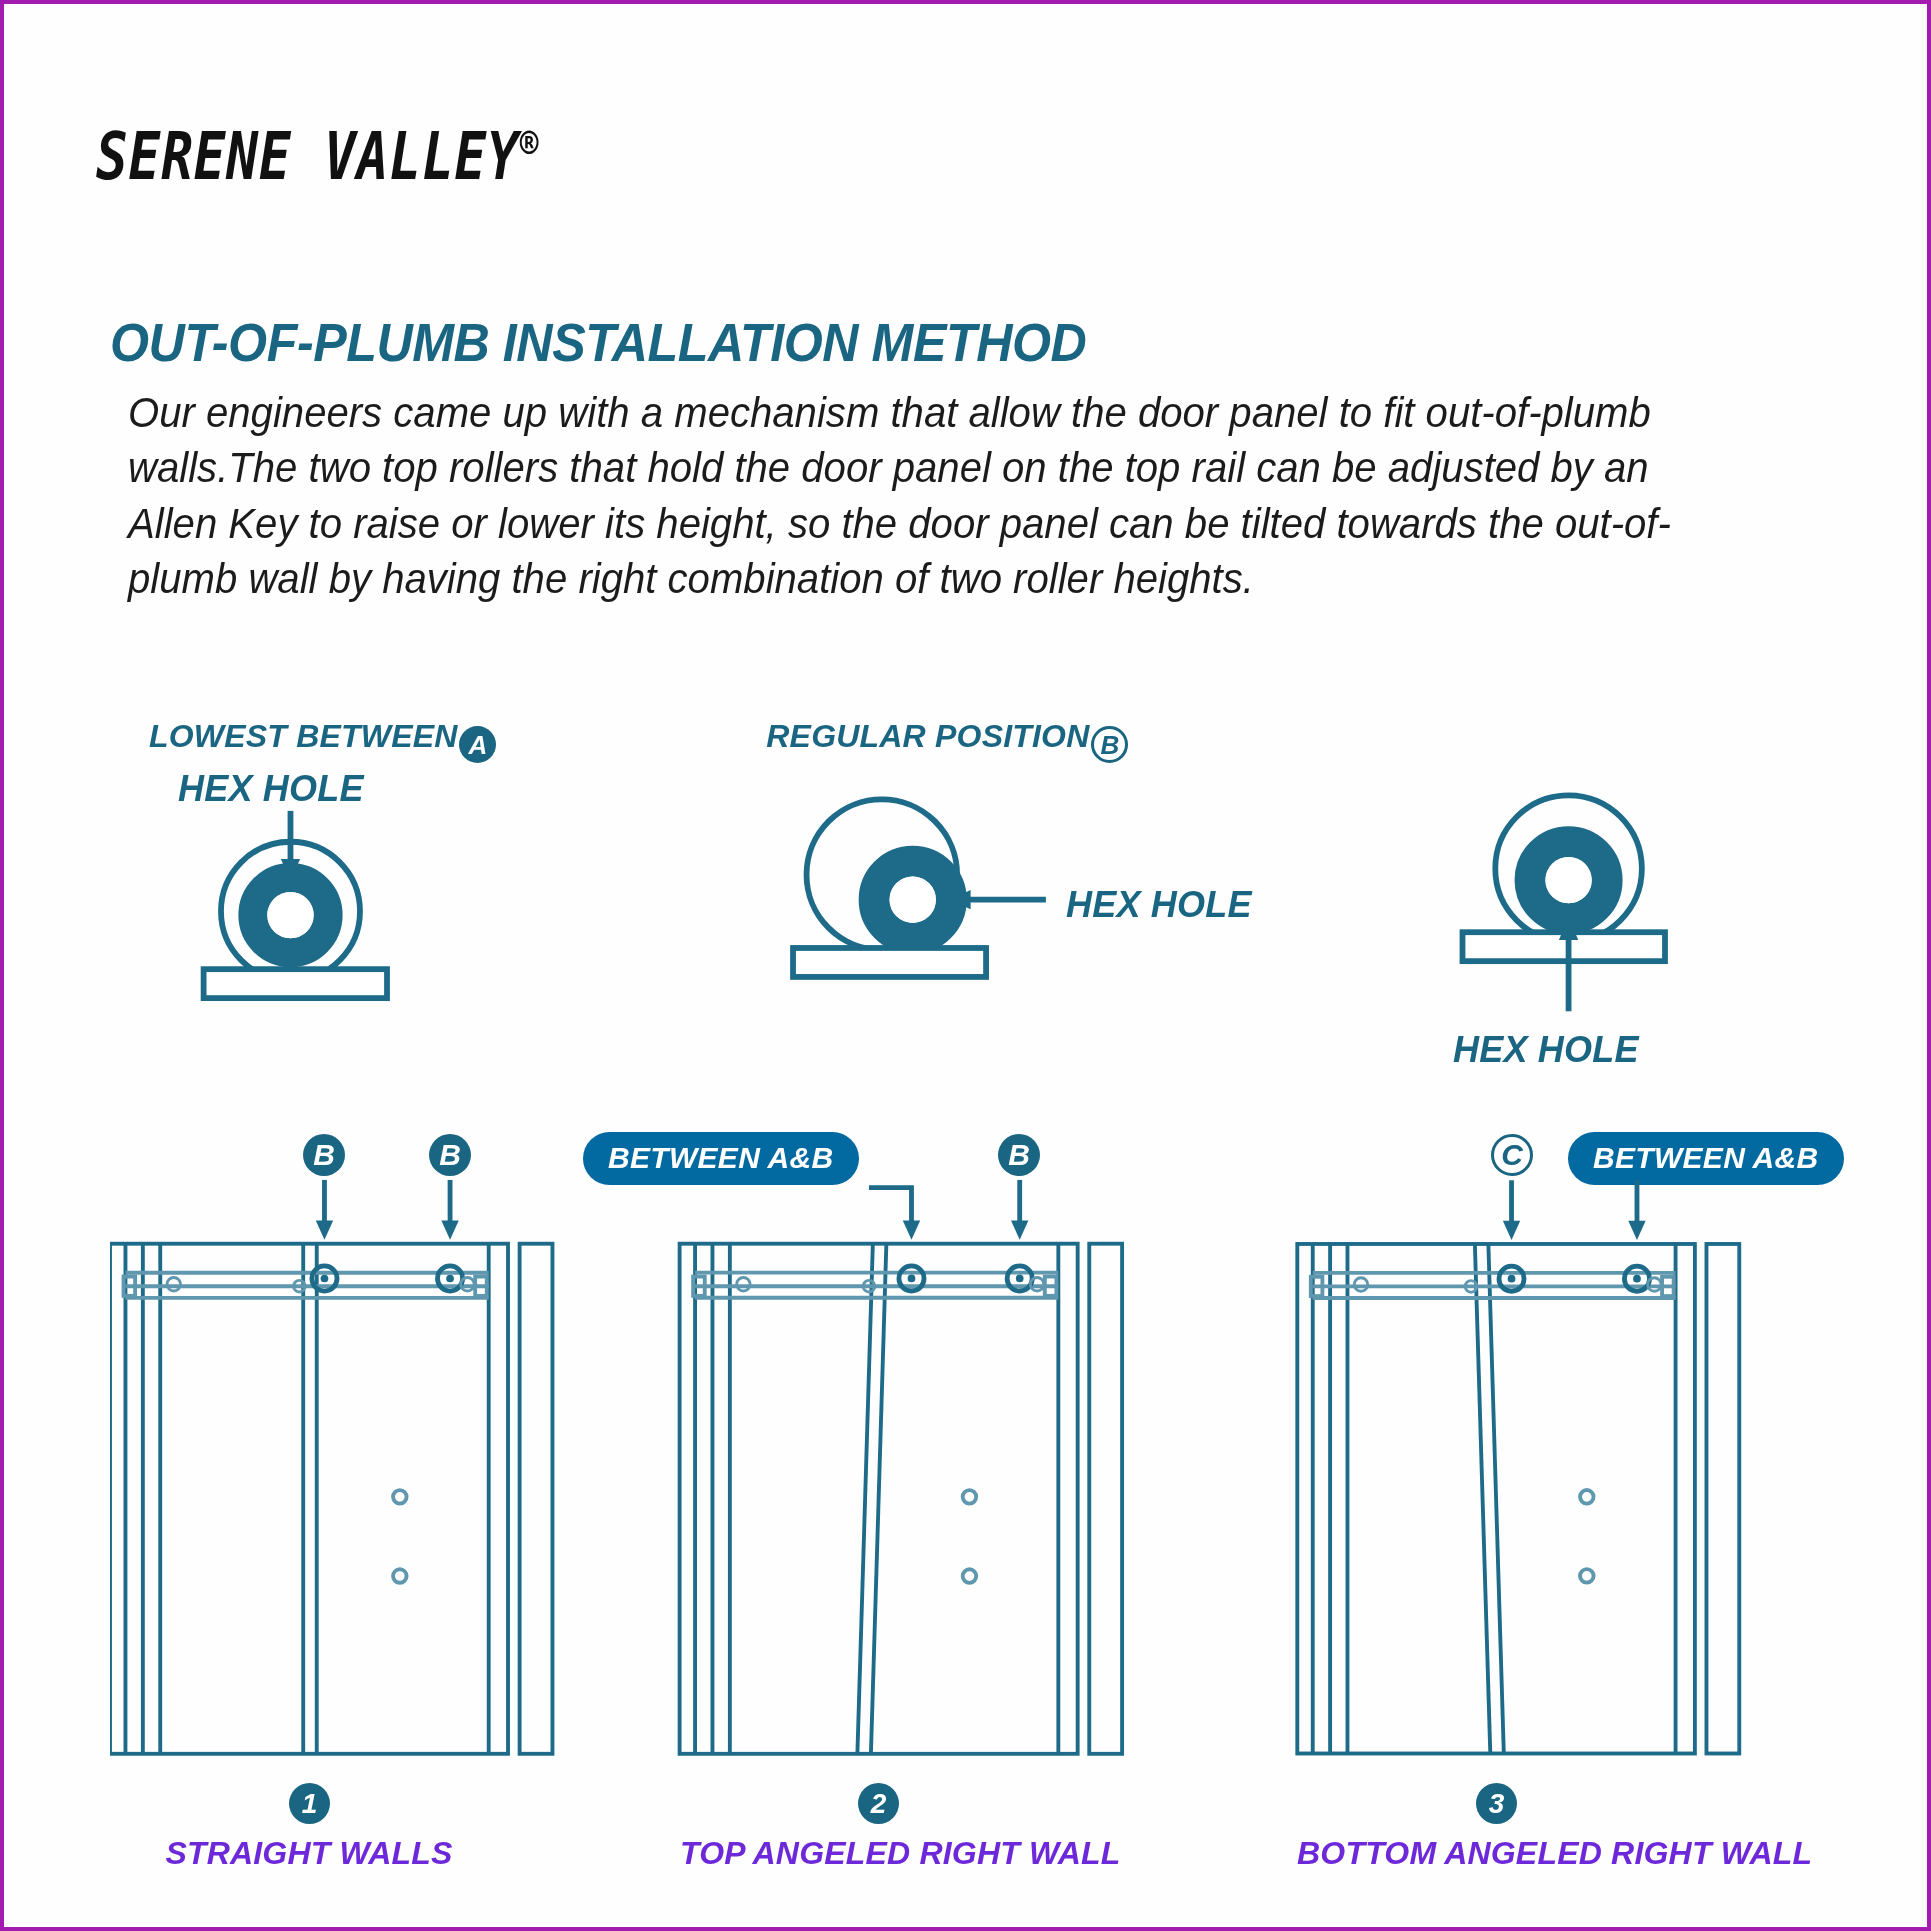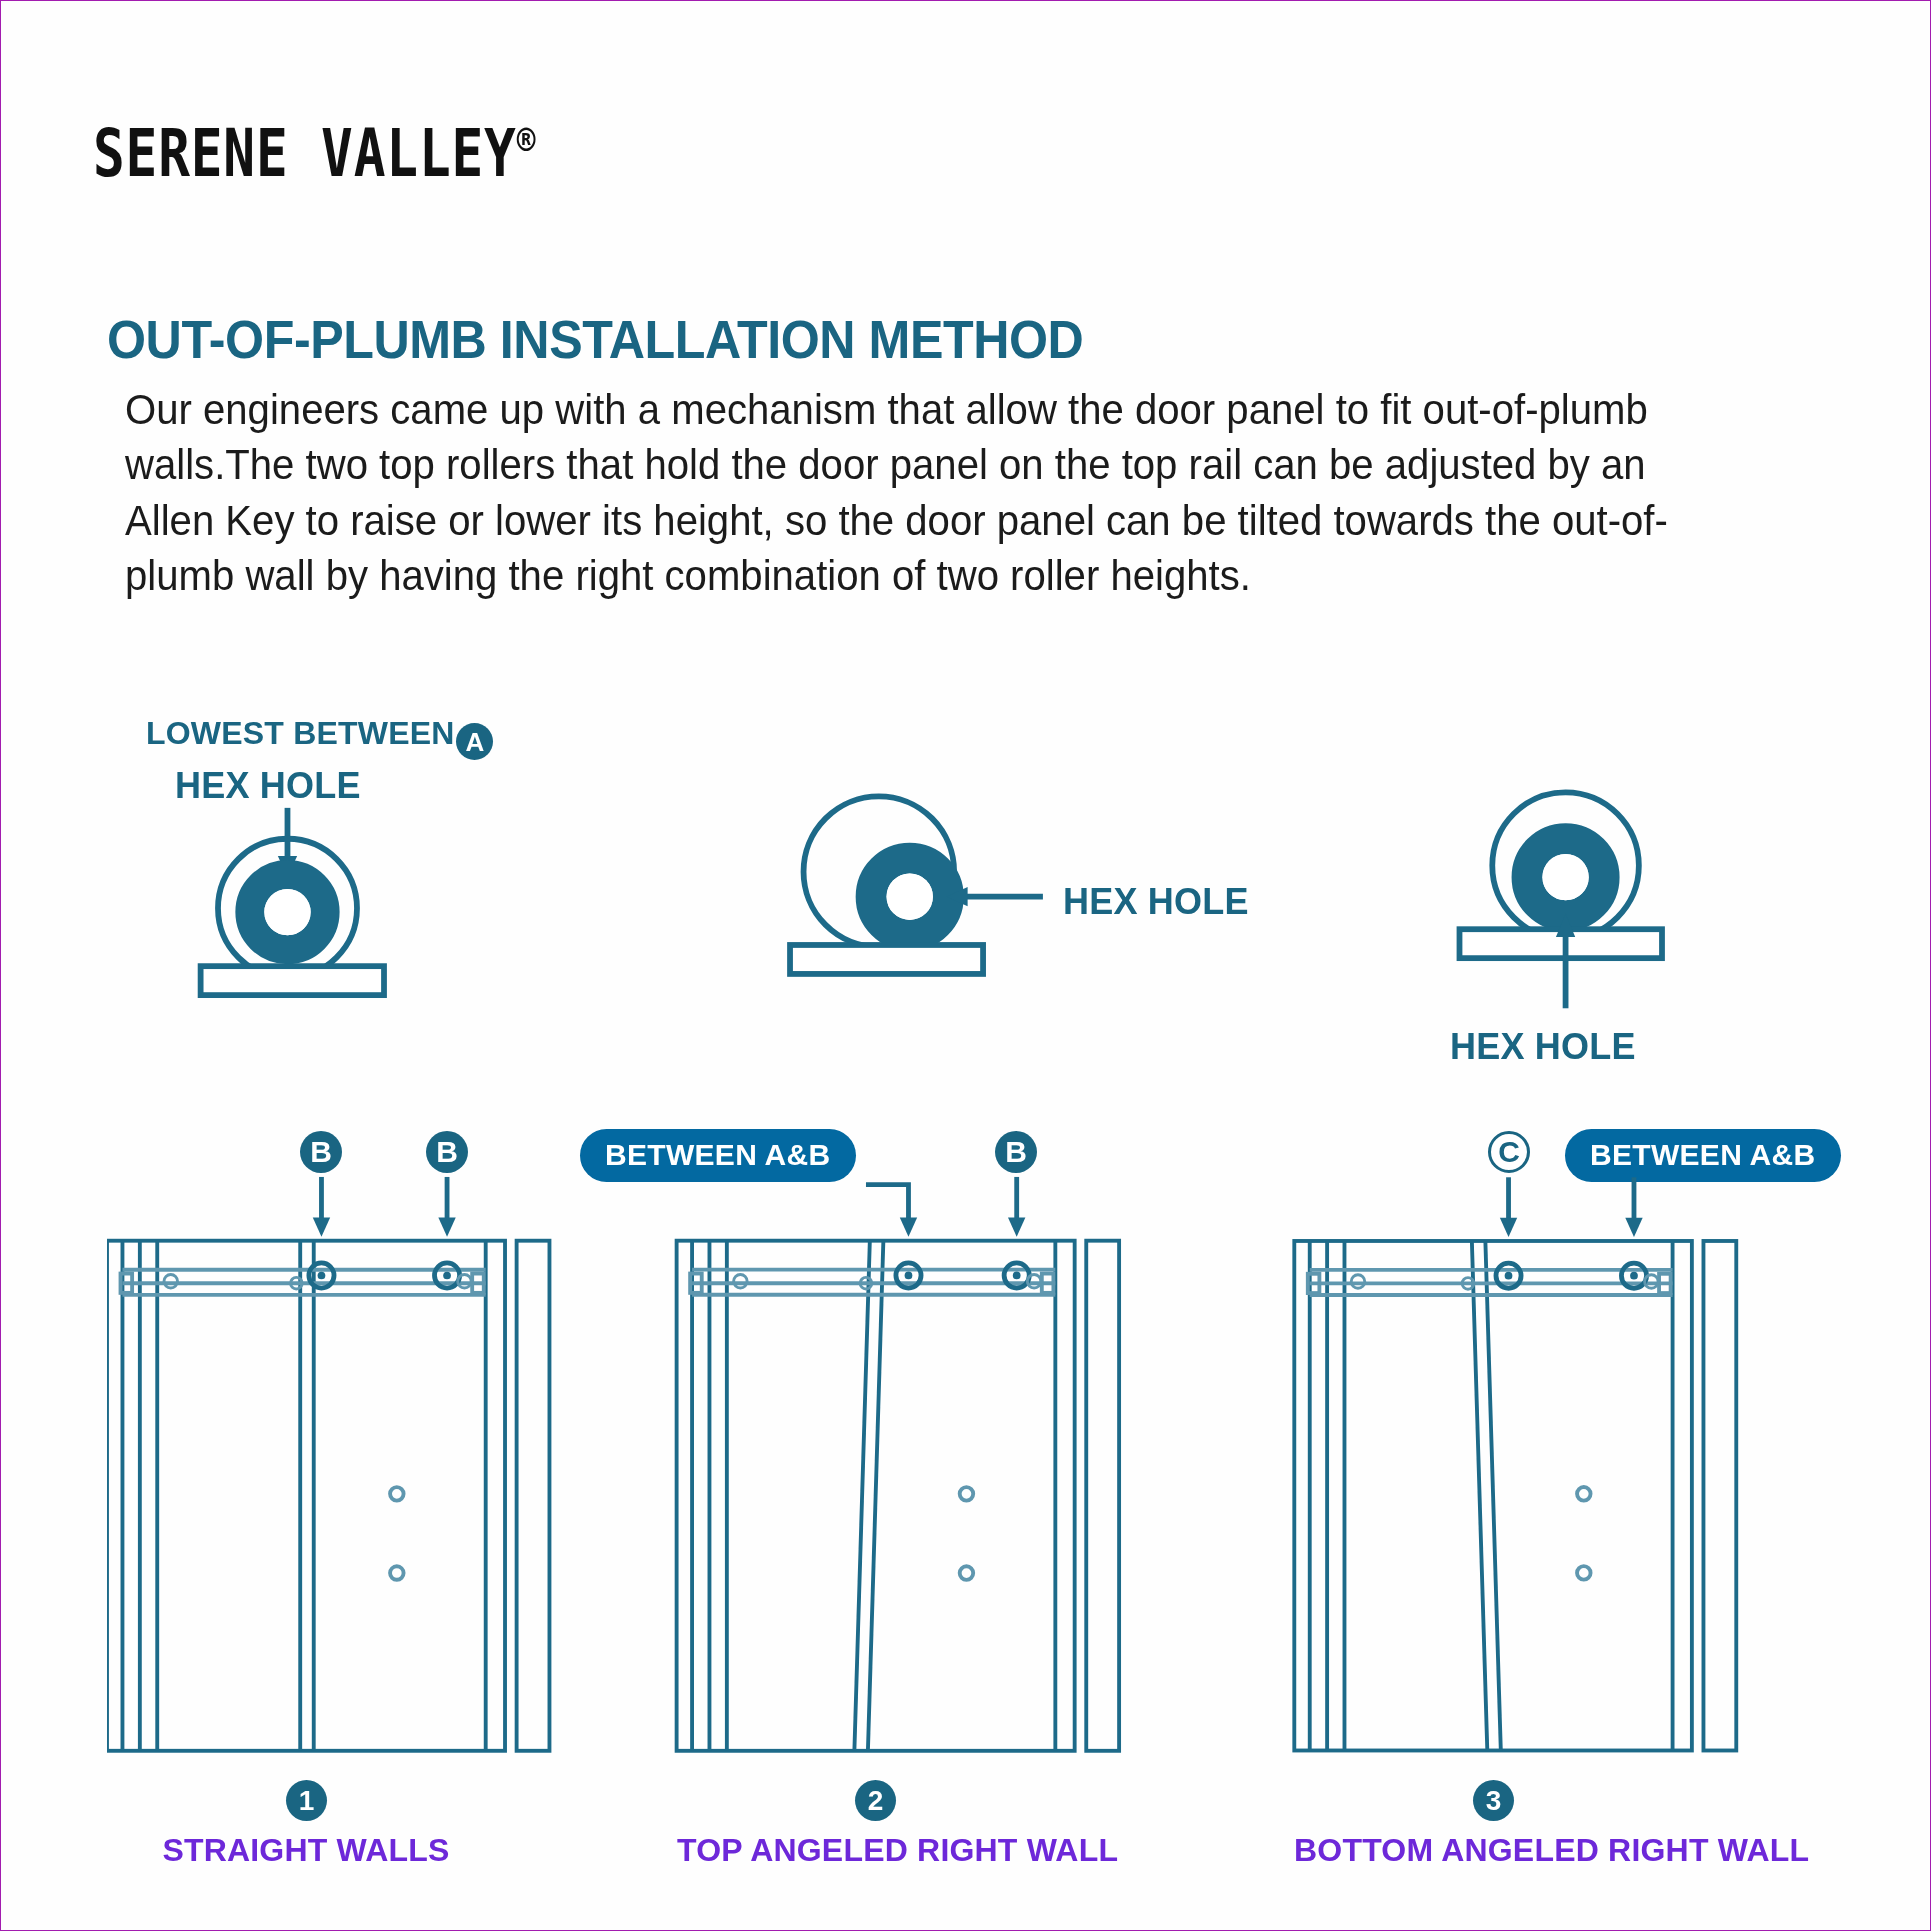--- a/index.html
+++ b/index.html
@@ -7,22 +7,23 @@
   body{
     width:1931px;height:1931px;
     background:#ffffff;
     font-family:"Liberation Sans","DejaVu Sans",sans-serif;
     overflow:hidden;
     position:relative;
   }
   .page{
     position:absolute;inset:0;
     background:#fefefe;
-    border:1px solid #a21caf;
-    box-sizing:border-box;
+    border:4px solid #a21caf;
+    box-sizing:border-box;
+    font-style:italic;
   }
 
   
   .brand{
     position:absolute;left:92px;top:114px;
     font-family:"DejaVu Sans Mono","Liberation Mono",monospace;
     font-size:66px;font-weight:700;color:#111111;
     letter-spacing:1px;
     transform:scaleX(0.80);transform-origin:left center;
     white-space:nowrap;
@@ -131,20 +132,23 @@
       <circle cx="136" cy="108" r="72" fill="none" stroke="#1d6a89" stroke-width="6"></circle>
 
       <circle cx="136" cy="112" r="39" fill="none" stroke="#1d6a89" stroke-width="30"></circle>
       <circle cx="136" cy="112" r="24" fill="#ffffff"></circle>
 
       <rect x="46" y="168" width="190" height="30" fill="#ffffff" stroke="#1d6a89" stroke-width="6"></rect>
     </svg>
   </div>
 
   <div class="roller-col" style="left:743px;top:714px;width:541px;height:328px;">
+    <div class="roller-title" style="left:19.3px;top:0;">
+      <span>REGULAR POSITION</span><span class="badge outline">B</span>
+    </div>
     <svg class="roller-svg" style="left:19.3px;top:58px;" width="444" height="232" viewBox="0 0 460 240">
 
       <circle cx="120" cy="102" r="78" fill="none" stroke="#1d6a89" stroke-width="6"></circle>
 
       <circle cx="152" cy="128" r="40" fill="none" stroke="#1d6a89" stroke-width="32"></circle>
       <circle cx="152" cy="128" r="24" fill="#ffffff"></circle>
 
       <line x1="290" y1="128" x2="208" y2="128" stroke="#1d6a89" stroke-width="6"></line>
       <polygon points="190,128 212,118 212,138" fill="#1d6a89"></polygon>
 

